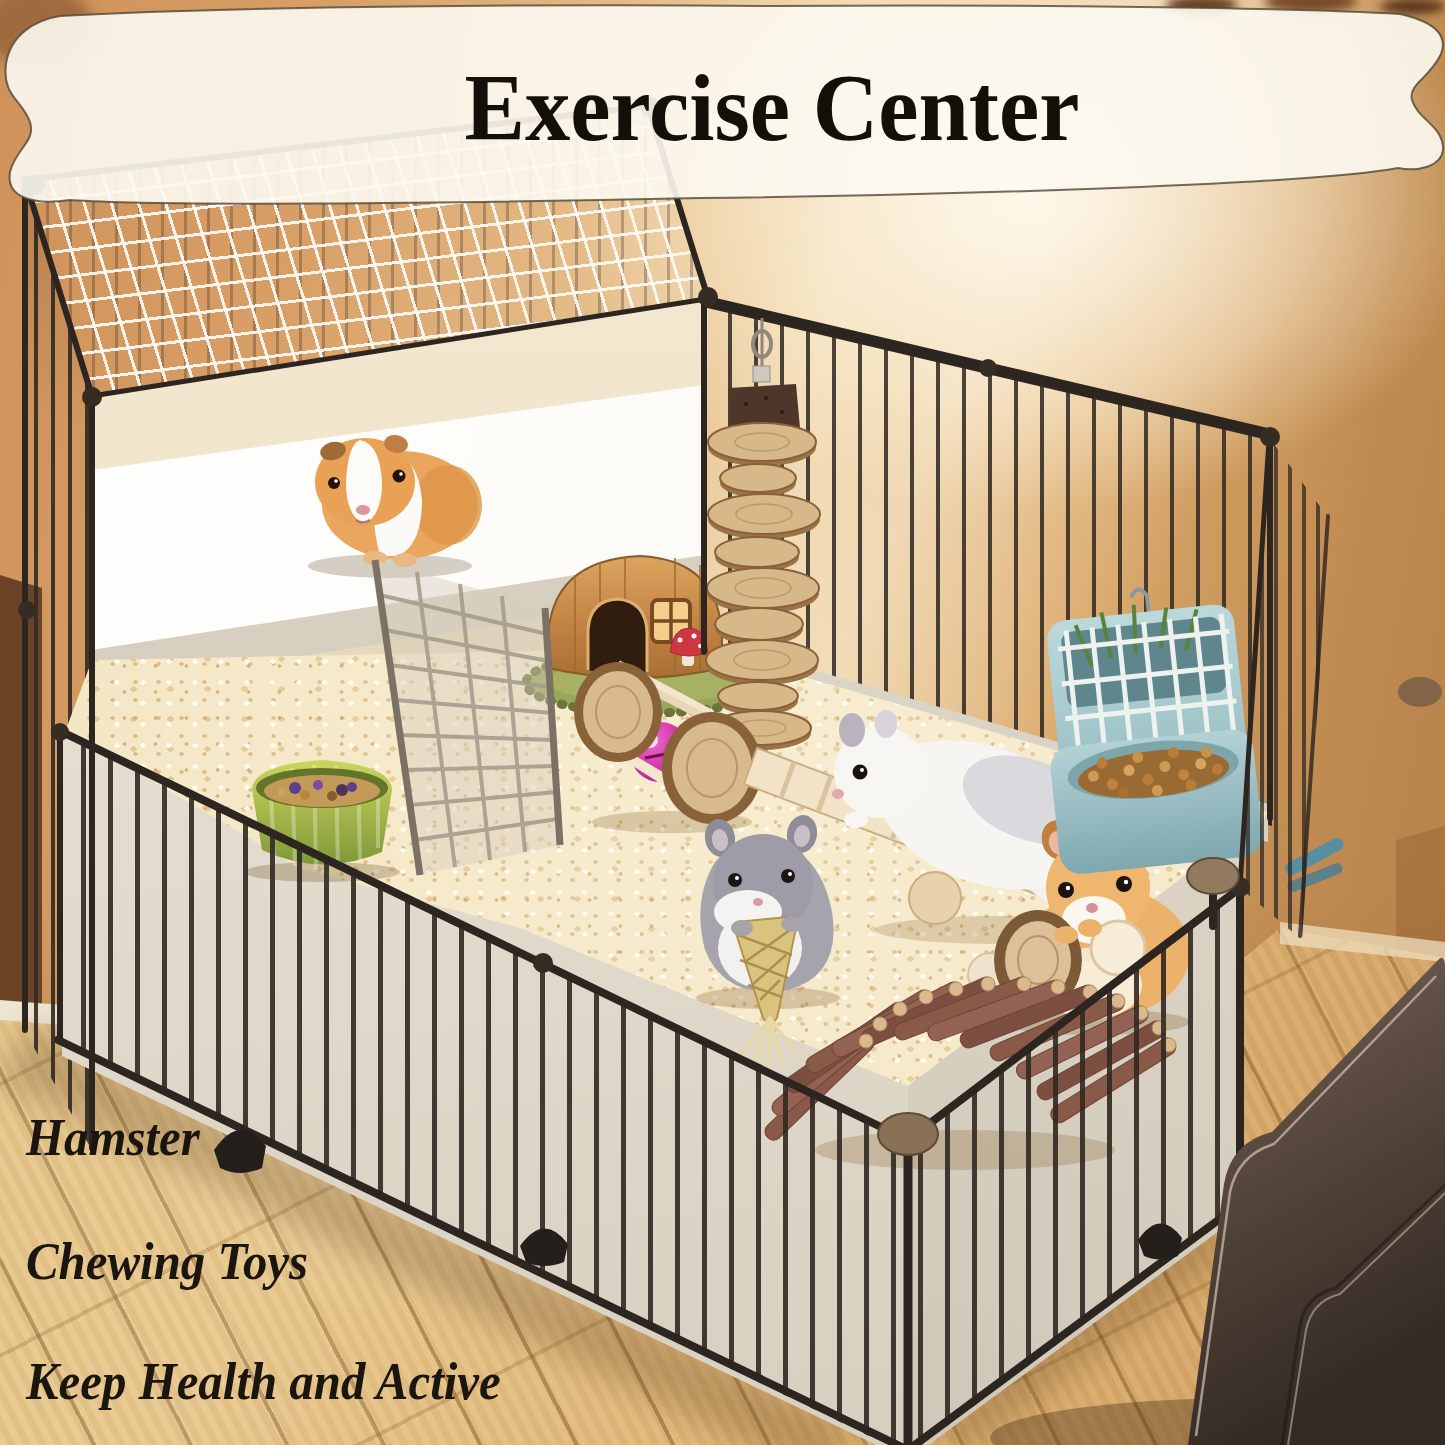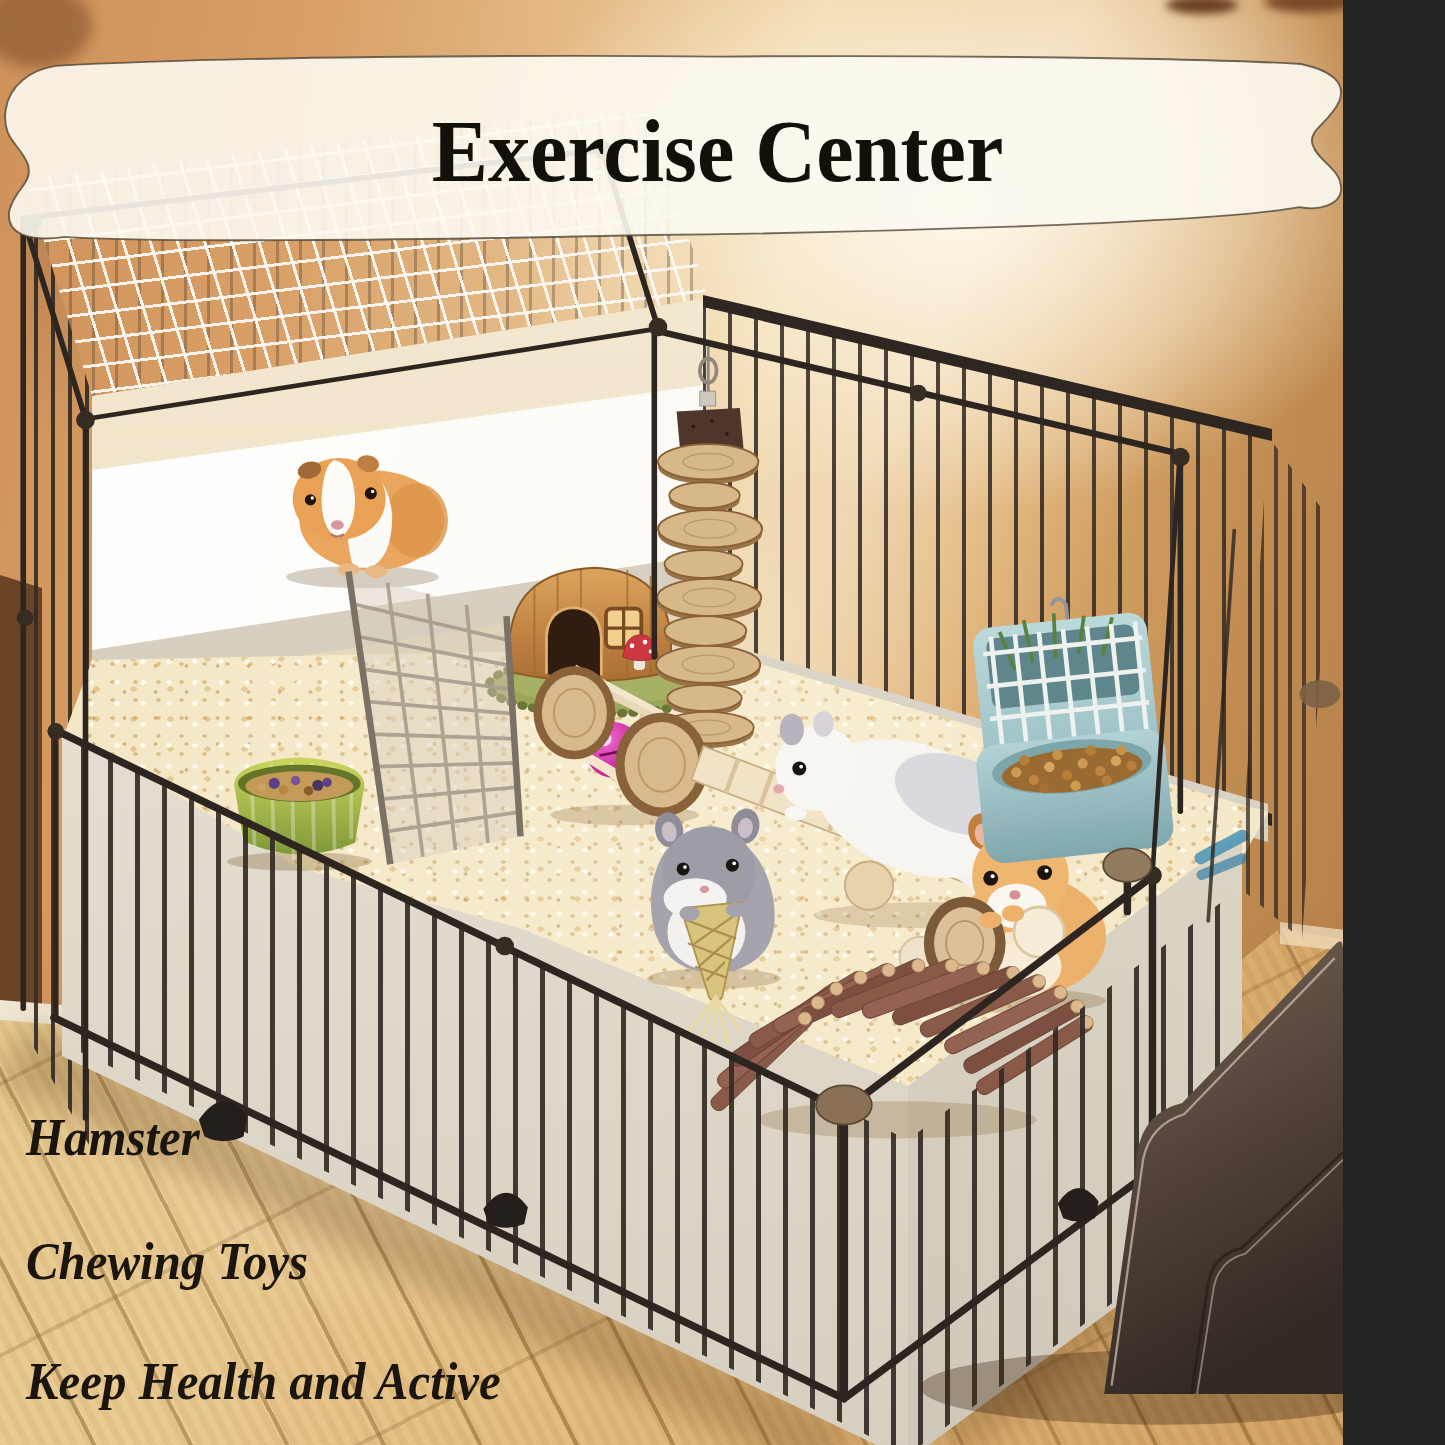--- a/index.html
+++ b/index.html
@@ -1,16 +1,16 @@
 <!DOCTYPE html>
 <html><head>
 <meta charset="utf-8">
 <style>
   html,body{margin:0;padding:0;background:#222;}
-  #stage{position:relative;width:1343px;height:1445px;overflow:hidden;
+  #stage{position:relative;width:1445px;height:1445px;overflow:hidden;
          font-family:"Liberation Serif","DejaVu Serif",serif;}
   #stage *{box-sizing:border-box;}
   .layer{position:absolute;inset:0;}
 
   
   #wall{background:
     linear-gradient(115deg, rgba(255,250,238,0) 42%, rgba(255,250,238,.38) 54%, rgba(255,250,238,0) 68%),
     radial-gradient(ellipse 620px 420px at 71% 14%, rgba(255,252,240,.92), rgba(252,238,210,.5) 48%, rgba(252,238,210,0) 74%),
     linear-gradient(to top, rgba(105,58,20,.33), rgba(105,58,20,0) 38%),
     linear-gradient(100deg,#ce9159 0%,#d89f66 20%,#e5bd8a 38%,#edd3a6 52%,#dcab6c 68%,#c18c52 85%,#b27e48 100%);}

